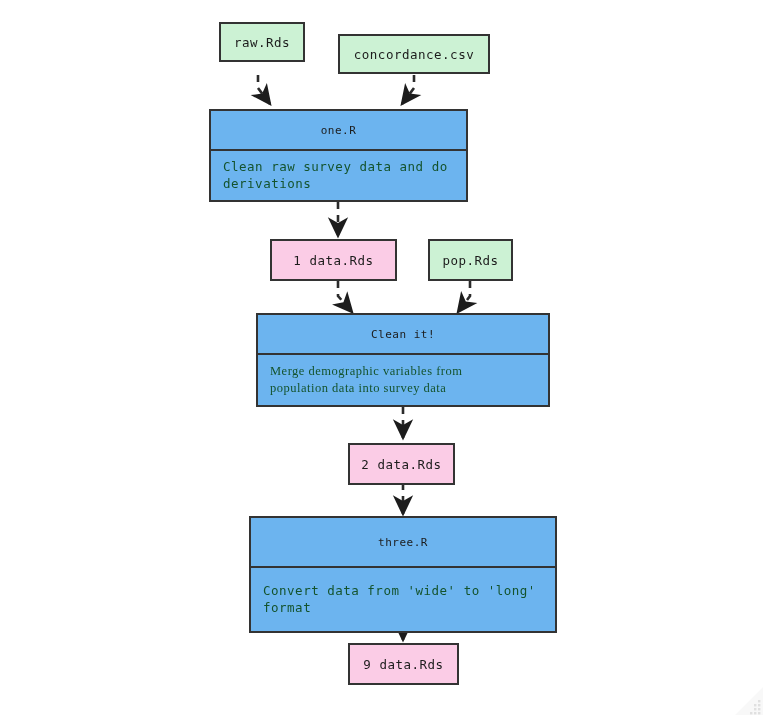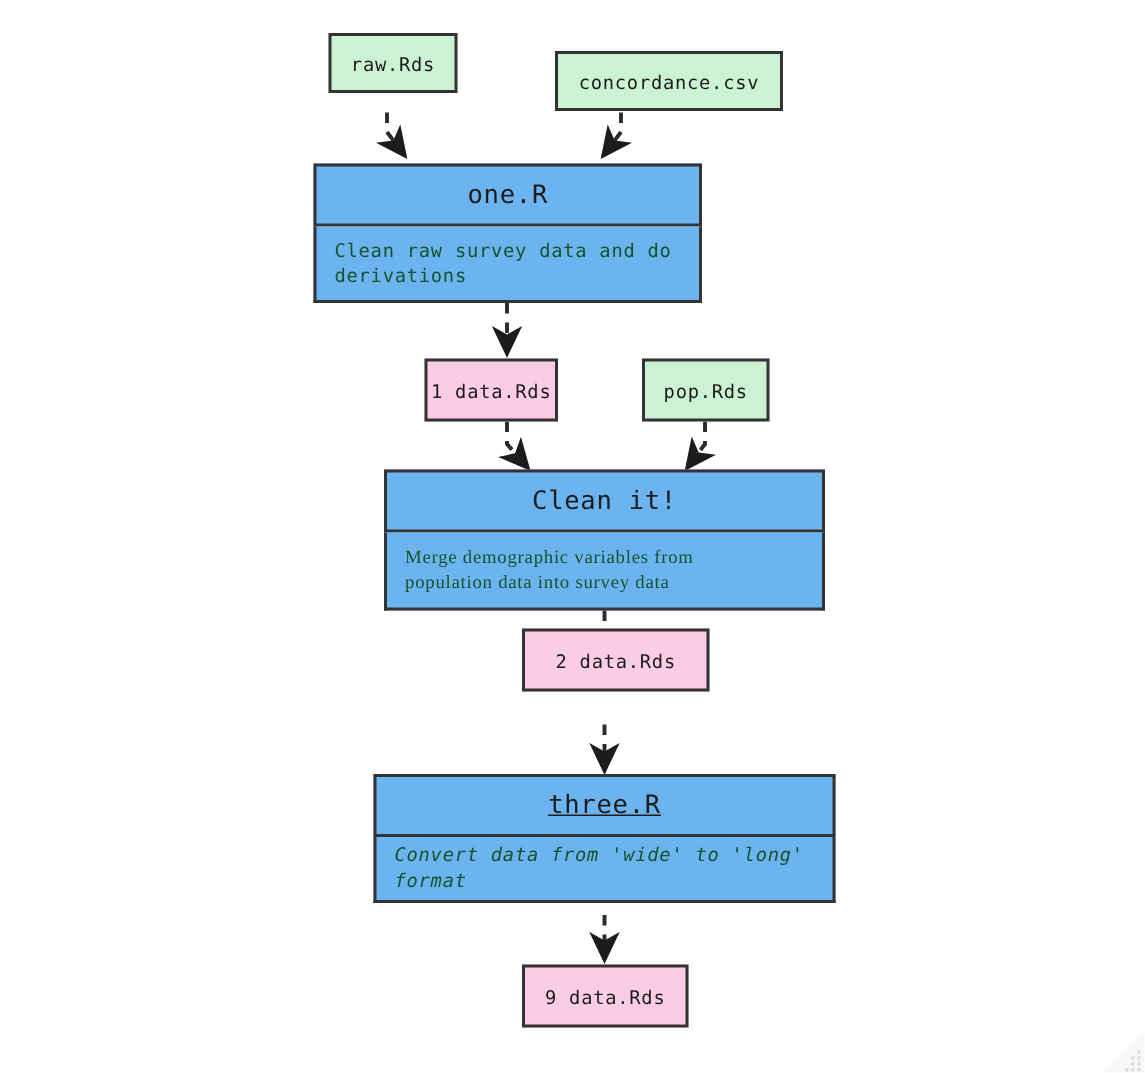--- a/index.html
+++ b/index.html
@@ -48,21 +48,21 @@
     position: absolute;
     box-sizing: border-box;
   }
   .proc-head {
     box-sizing: border-box;
     border: 2px solid #333333;
     background: #6cb4ef;
     display: flex;
     align-items: center;
     justify-content: center;
-    font-size: 17px;
+    font-size: 11px;
     color: #1c1c1c;
     letter-spacing: 0.5px;
     font-family: "DejaVu Sans Mono", "Liberation Mono", monospace;
   }
   .proc-body {
     box-sizing: border-box;
     border: 2px solid #333333;
     border-top: none;
     background: #6cb4ef;
     display: flex;
@@ -128,51 +128,51 @@
 
     <path class="edge-path" marker-end="url(#arrowhead)" d="M 403 483 L 403 514"></path>
 
     <path class="edge-path" marker-end="url(#arrowhead)" d="M 403 610 L 403 640"></path>
   </svg>
 
   <div class="node node-data green" style="left:219px; top:22px; width:86px; height:40px;">
     <span>raw.Rds</span>
   </div>
 
-  <div class="node node-data green" style="left:338px; top:34px; width:152px; height:40px;margin-left:32px;">
+  <div class="node node-data green" style="left:338px; top:34px; width:152px; height:40px;">
     <span>concordance.csv</span>
   </div>
 
   <div class="proc" style="left:209px; top:109px; width:259px; height:93px;">
     <div class="proc-head" style="height:42px;">one.R</div>
     <div class="proc-body" style="height:51px;">Clean raw survey data and do
 derivations</div>
   </div>
 
-  <div class="node node-data pink" style="left:283px; top:239px; width:89px; height:42px;">
+  <div class="node node-data pink" style="left:270px; top:239px; width:127px; height:42px;">
     <span>1 data.Rds</span>
   </div>
 
   <div class="node node-data green" style="left:428px; top:239px; width:85px; height:42px;text-align:center;">
     <span>pop.Rds</span>
   </div>
 
   <div class="proc" style="left:256px; top:313px; width:294px; height:94px;">
     <div class="proc-head" style="height:42px;">Clean it!</div>
     <div class="proc-body" style="height:52px;font-family:Liberation Serif, serif;">Merge demographic variables from
 population data into survey data</div>
   </div>
 
-  <div class="node node-data pink" style="left:348px; top:419px; width:125px; height:42px;justify-content:center;">
+  <div class="node node-data pink" style="left:348px; top:443px; width:107px; height:42px;justify-content:center;">
     <span>2 data.Rds</span>
   </div>
 
   <div class="proc" style="left:249px; top:516px; width:308px; height:94px;">
-    <div class="proc-head" style="height:42px;text-decoration:underline;">three.R</div>
-    <div class="proc-body" style="height:44px;font-style:italic;">Convert data from 'wide' to 'long'
+    <div class="proc-head" style="height:52px;">three.R</div>
+    <div class="proc-body" style="height:65px;">Convert data from 'wide' to 'long'
 format</div>
   </div>
 
   <div class="node node-data pink" style="left:348px; top:643px; width:111px; height:42px;">
     <span>9 data.Rds</span>
   </div>
 
   <svg id="resize-grip" viewBox="0 0 40 34" width="40" height="34">
     <g fill="#c9c9c9">
       <rect x="31" y="27" width="2.4" height="2.4"></rect>

